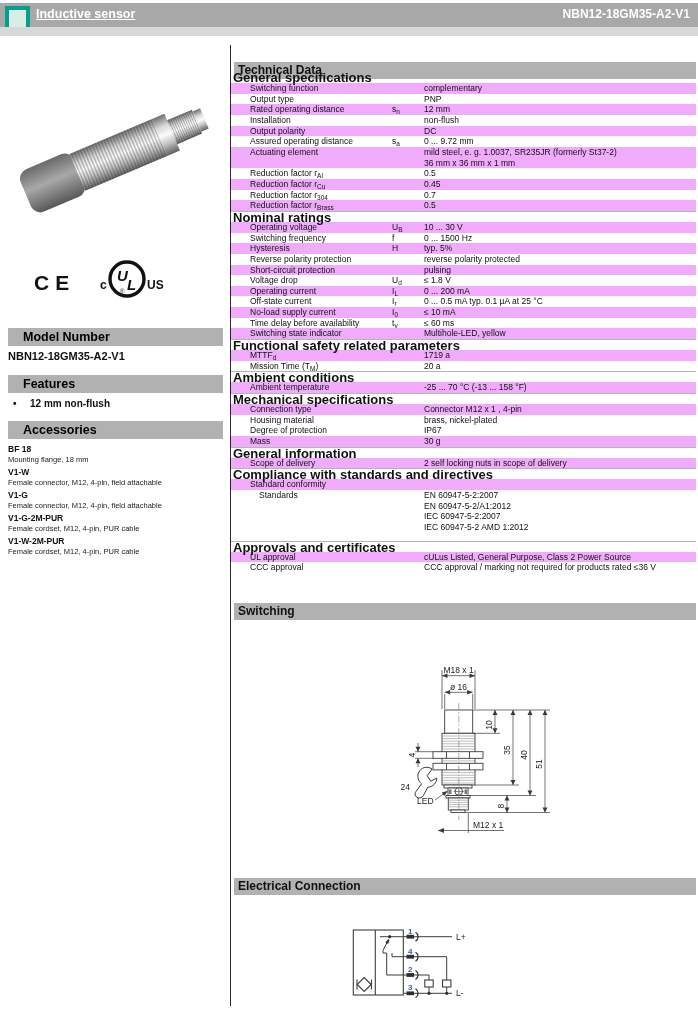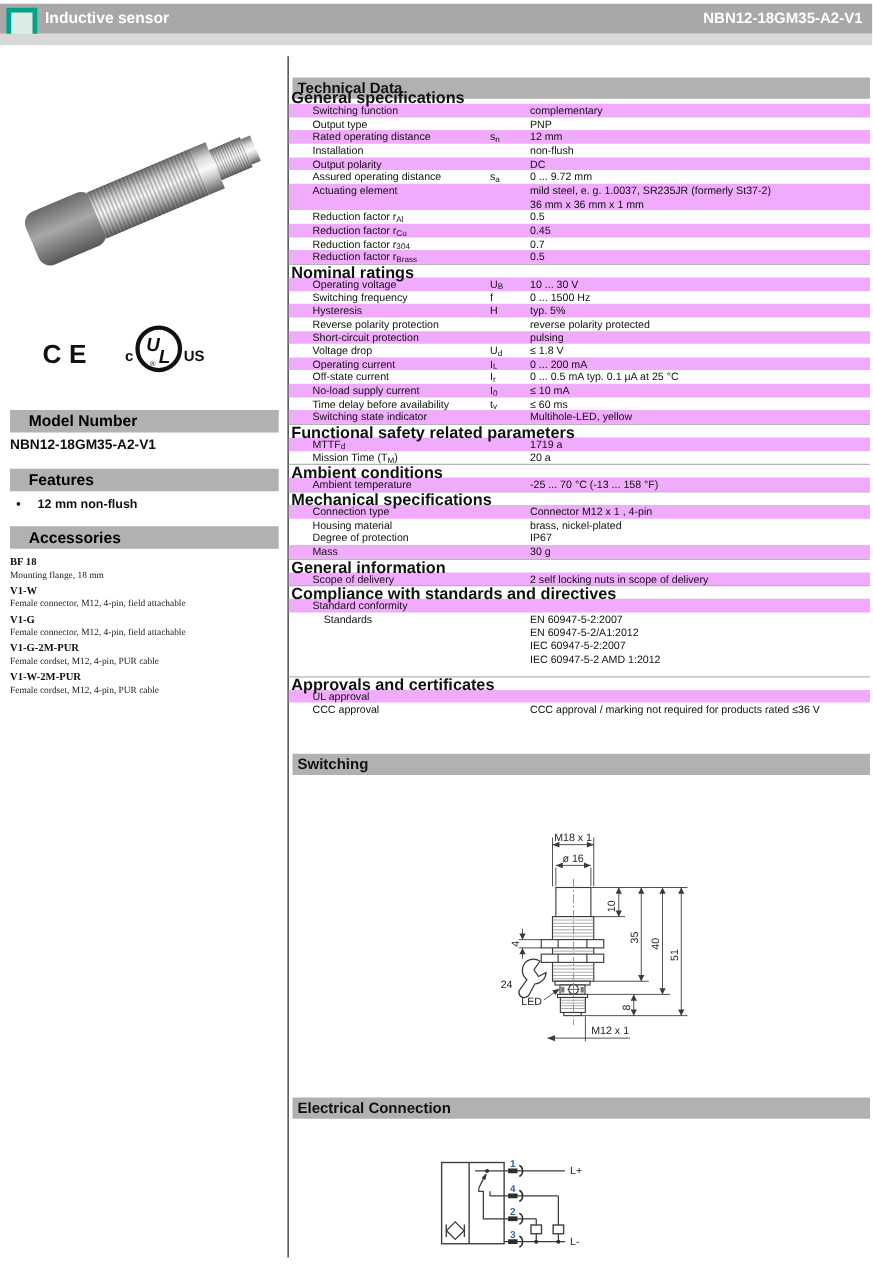--- a/index.html
+++ b/index.html
@@ -1,38 +1,38 @@
 <!DOCTYPE html>
 <html><head>
 <meta charset="utf-8">
 <style>
   * { margin:0; padding:0; box-sizing:border-box; }
   body { background:#fff; font-family:"Liberation Sans","DejaVu Sans",sans-serif; }
   .page { position:relative; width:698px; height:1014px; background:#fff; overflow:hidden; color:#111; }
 
   
   .hdr { position:absolute; left:0; top:3px; width:698px; height:24px; background:#a8a8a8; }
-  .hdr-title { position:absolute; left:36px; top:7px; font-size:12.5px; font-weight:bold; color:#fff; }
+  .hdr-title { position:absolute; left:36px; top:7px; font-size:12.5px; font-weight:bold; color:#fff;text-decoration:underline; }
   .hdr-id { position:absolute; right:8px; top:7px; font-size:12px; font-weight:bold; color:#fff; }
   .substrip { position:absolute; left:0; top:27px; width:698px; height:9px; background:#d8d8d8; }
   .logo { position:absolute; left:5px; top:6px; width:25px; height:26px; border:4px solid #00a08a; background:#d9ece6; }
 
   .vrule { position:absolute; left:230px; top:45px; width:1px; height:961px; background:#2a2a2a; }
 
   
   .photo { position:absolute; left:10px; top:58px; width:212px; height:185px; }
   .marks { position:absolute; left:10px; top:245px; width:212px; height:70px; }
 
   .sidebar-sec-bar { position:absolute; left:8px; width:215px; height:18px; background:#b1b1b1; font-size:12.5px; font-weight:bold; color:#000; line-height:18px; padding-left:15px; }
   .model-value { position:absolute; left:8px; top:350px; font-size:11px; font-weight:bold; }
   .feat-list { position:absolute; left:8px; top:398px; width:215px; }
   .feat { font-size:10px; font-weight:bold; line-height:12px; padding-left:22px; position:relative; }
   .feat .bull { position:absolute; left:5px; top:0; }
   .acc-list { position:absolute; left:8px; top:444px; width:215px; }
-  .acc-item { margin-bottom:3.5px;font-family:Liberation Serif, serif; }
+  .acc-item { margin-bottom:3.5px; }
   .acc-name { font-size:8.5px; font-weight:bold; line-height:10.5px; }
   .acc-desc { font-size:7.5px; line-height:9px; color:#222; }
 
   
   .rbar { position:absolute; left:234px; width:462px; height:17px; background:#b1b1b1; font-size:12px; font-weight:bold; line-height:17px; padding-left:4px; }
   #tech-table { position:absolute; left:231px; top:72px; width:465px; }
   .sec { font-size:13px; font-weight:bold; line-height:11px; height:11px; padding-left:2px; border-top:1px solid #b5b5b5; }
   .sec.first { border-top:none; }
   .trow { display:flex; font-size:8.5px; line-height:10.65px; }
   .trow.shaded { background:#f0abfc; }
@@ -372,20 +372,23 @@
           <div>EN 60947-5-2/A1:2012</div>
           <div>IEC 60947-5-2:2007</div>
           <div>IEC 60947-5-2 AMD 1:2012</div>
         </span>
       </div>
       <div class="tgap"></div>
       <div class="sec">Approvals and certificates</div>
       <div class="trow shaded">
         <span class="lbl">UL approval</span>
         <span class="sym"></span>
+        <span class="val">
+          <div>cULus Listed, General Purpose, Class 2 Power Source</div>
+        </span>
       </div>
       <div class="trow">
         <span class="lbl">CCC approval</span>
         <span class="sym"></span>
         <span class="val">
           <div>CCC approval / marking not required for products rated ≤36 V</div>
         </span>
       </div>
     </div>
 

